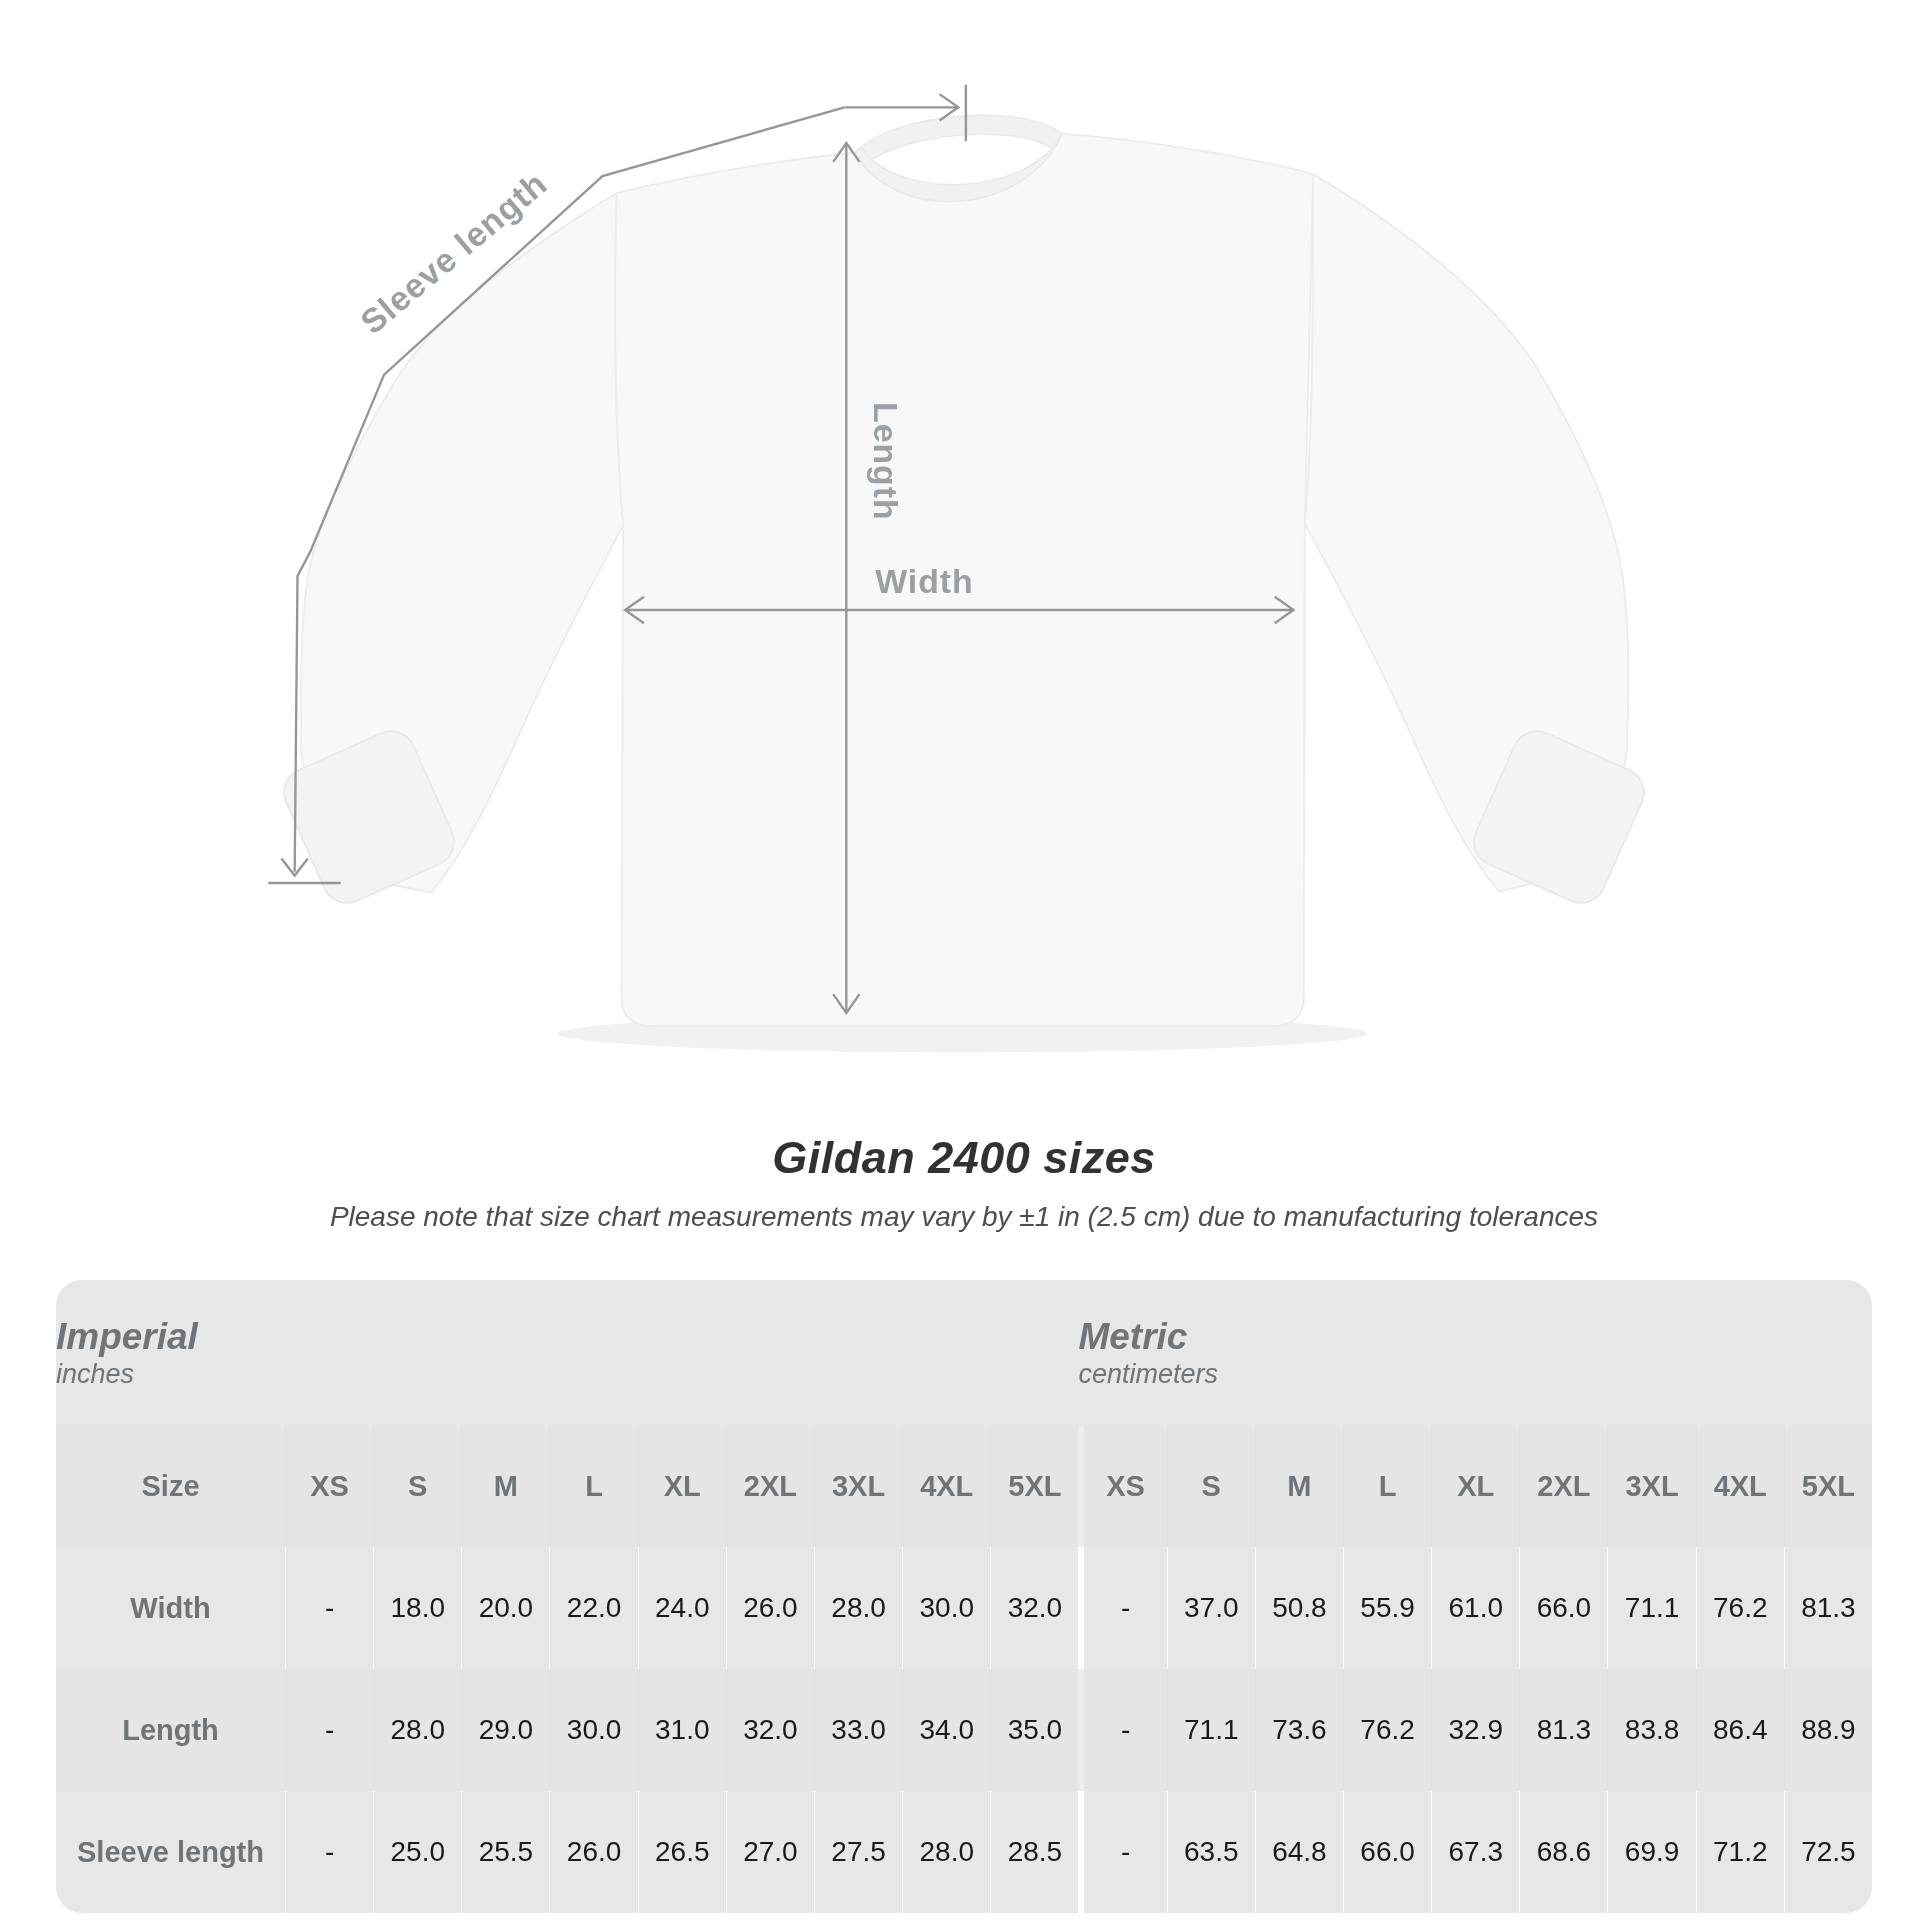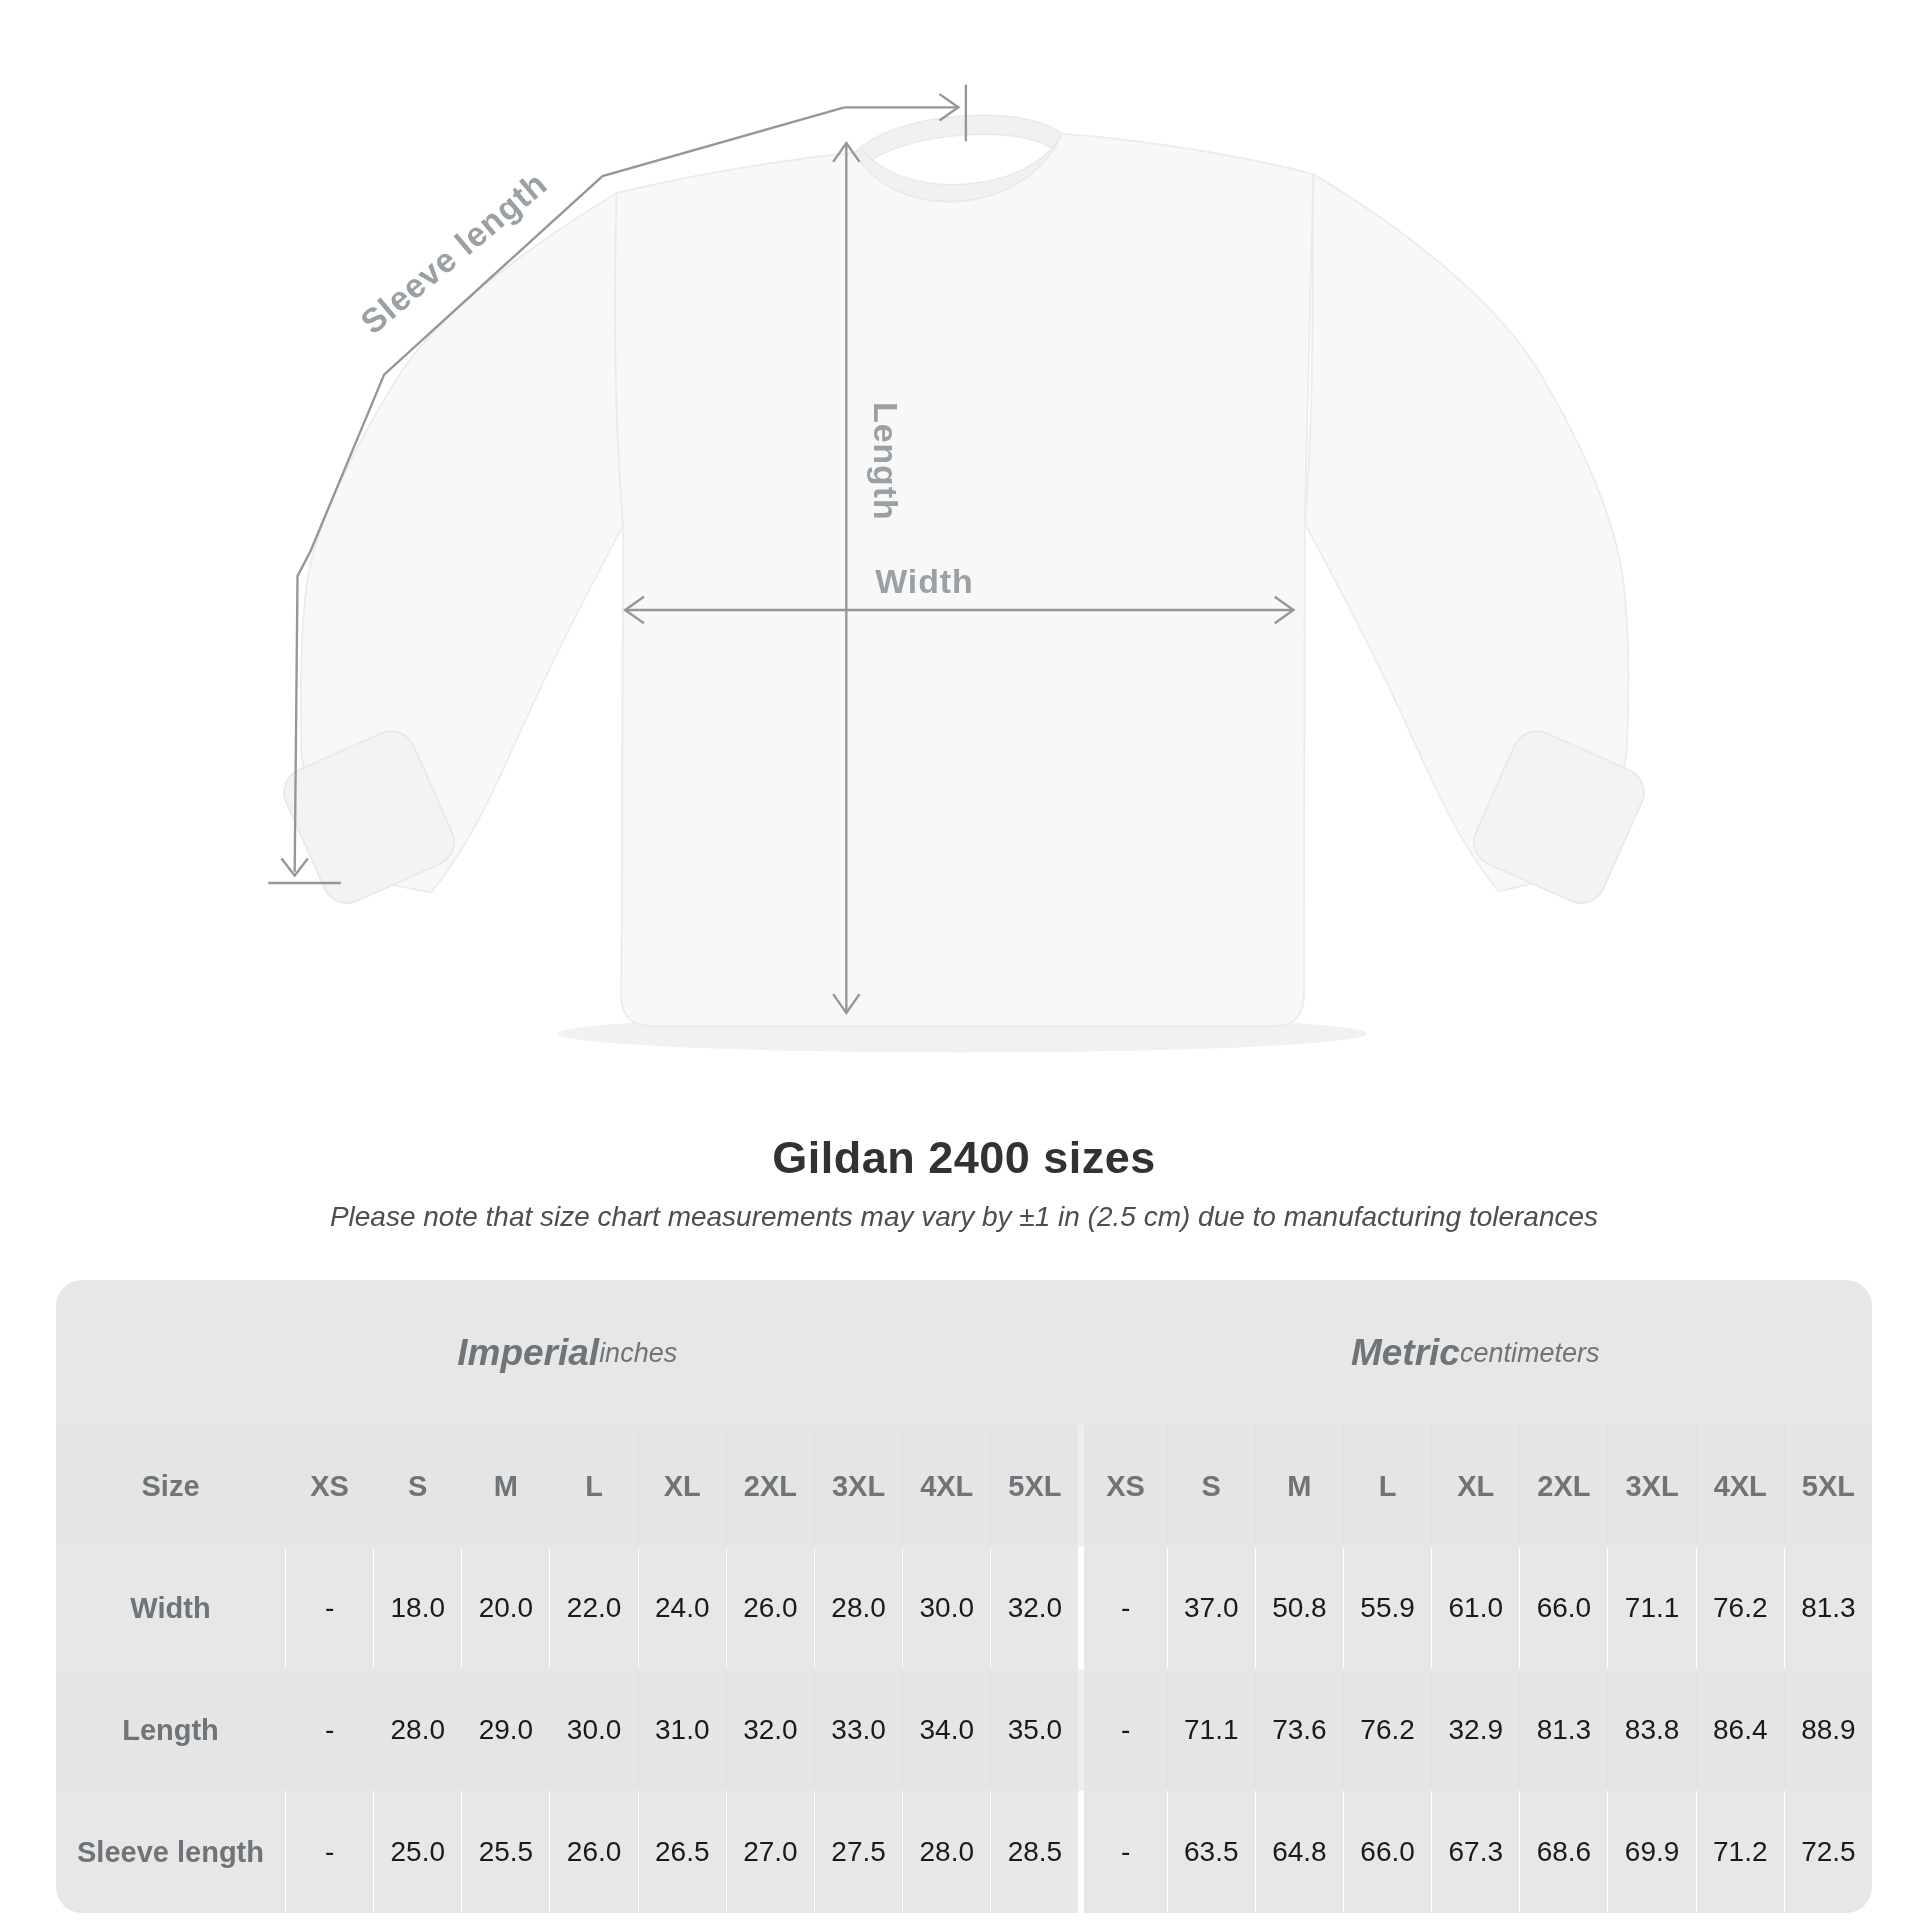--- a/index.html
+++ b/index.html
@@ -5,32 +5,32 @@
   html,body{margin:0;padding:0;}
   body{
     width:1928px;height:1928px;background:#ffffff;overflow:hidden;
     font-family:"Liberation Sans", sans-serif;
   }
   .shirt-wrap{width:1928px;height:1092px;position:relative;}
   .shirt-svg{display:block;}
 
   h1.title{
     margin:40px 0 0;text-align:center;
-    font-size:45px;font-weight:700;color:#323232;letter-spacing:0.5px;
+    font-size:45px;font-weight:700;color:#323232;letter-spacing:0.5px;font-style:italic;
   }
   .subtitle{
     margin:17px 4px 0;text-align:center;
     font-size:28px;font-style:italic;color:#4e4e4e;
   }
 
   .size-table{
     margin:47px 56px 0;border-radius:26px;overflow:hidden;background:#ffffff;
   }
   .unit-band{display:flex;height:145px;background:#e8e7e7;}
-  .grp{display:flex;flex-direction:row;justify-content:center;align-items:center;}
+  .grp{display:flex;flex-direction:column;justify-content:center;}
   .grp-imperial{width:56.3%;}
   .grp-metric{width:43.7%;}
   .g-name{font-size:37px;font-weight:700;font-style:italic;color:#6f7478;}
   .g-unit{margin-top:1px;font-size:27px;font-style:italic;color:#6f7478;}
 
   .size-grid{display:grid;grid-template-columns:229px repeat(18,1fr);}
   .cell{
     height:122px;display:flex;align-items:center;justify-content:center;
     font-size:28px;white-space:nowrap;
   }

